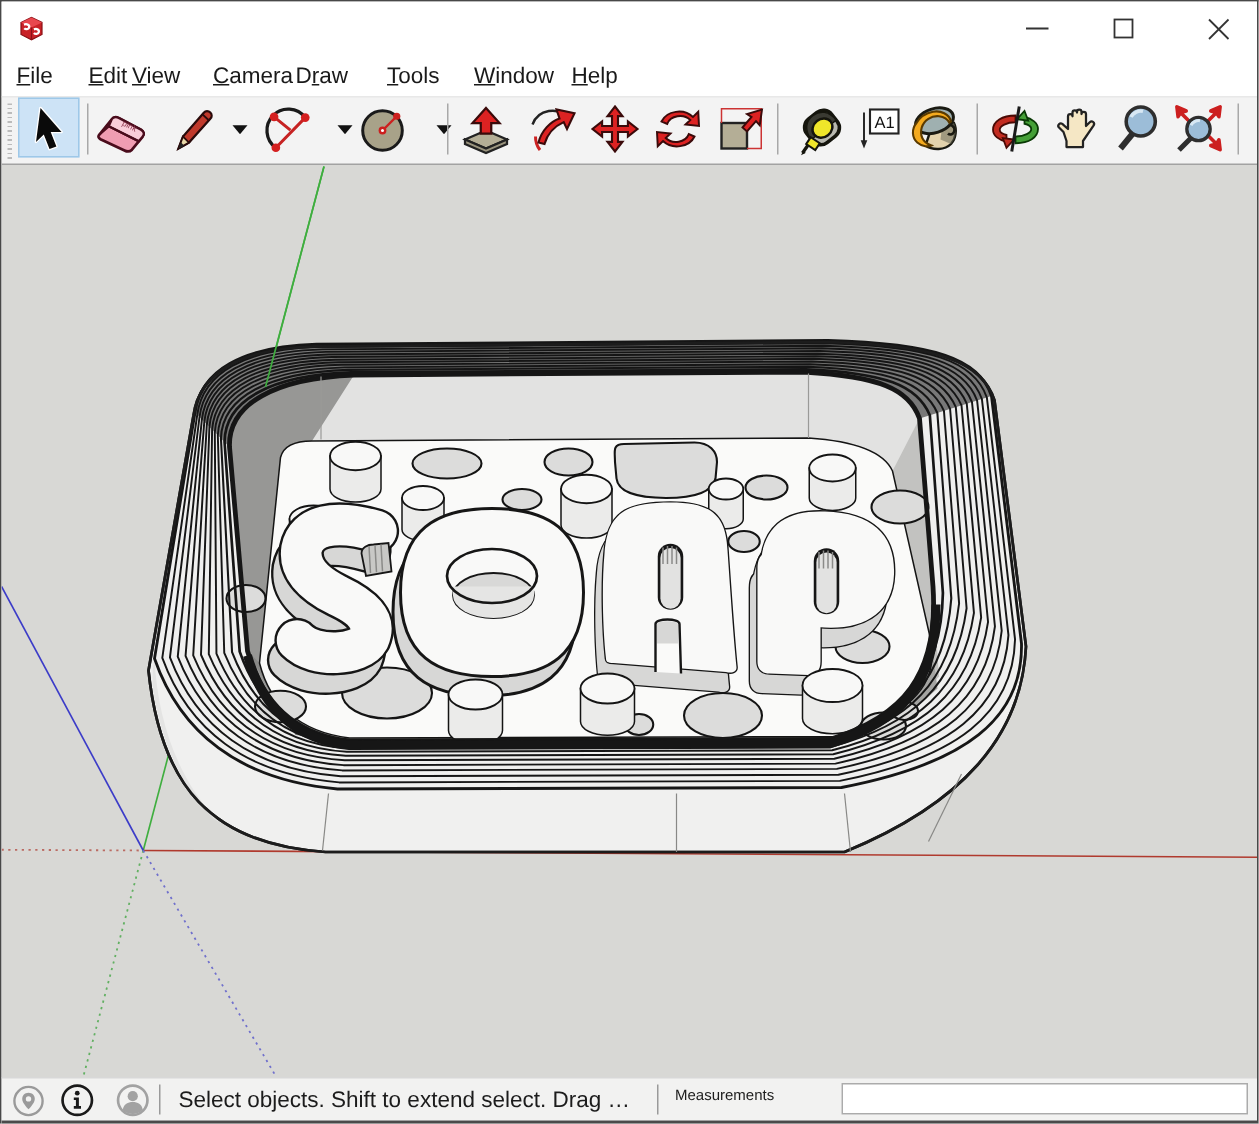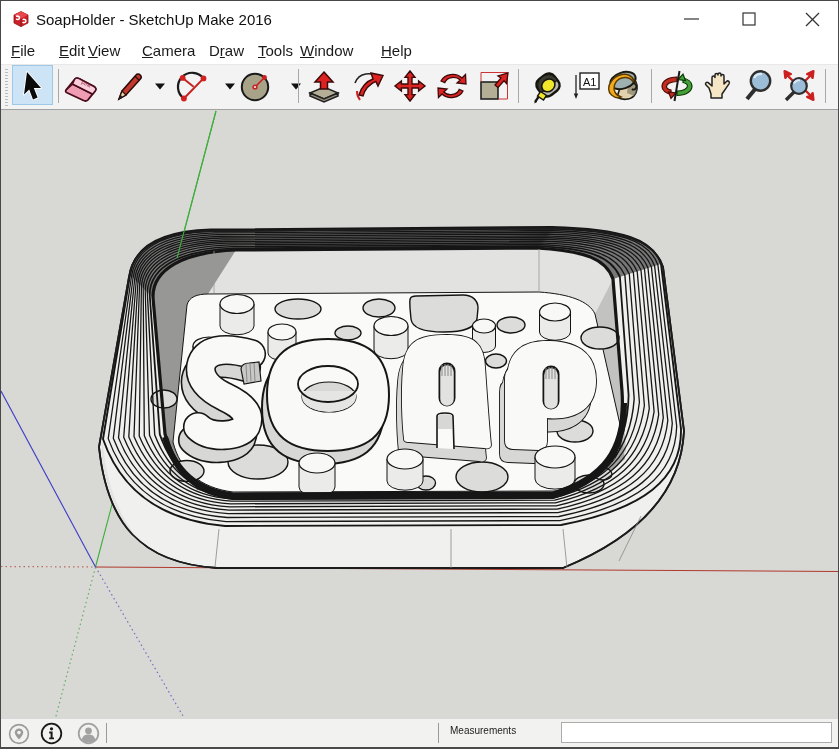--- a/index.html
+++ b/index.html
@@ -18,36 +18,35 @@
 </style></head>
 <body>
 <div class="titlebar">
 <svg style="position:absolute;left:10px;top:8px" width="20" height="20" viewBox="0 0 20 20">
 <path d="M3,6 L10,2.6 L17,6 L17,14 L10,17.6 L3,14Z" fill="#c92127" stroke="#8a1217" stroke-width="0.8"></path>
 <path d="M3,6 L10,9.4 L17,6 L10,2.6Z" fill="#e8474e"></path>
 <path d="M10,9.4 L10,17.6" stroke="#8a1217" stroke-width="0.8"></path>
 <path d="M5,7.4 C7,6.6 9,7.8 8.4,9.4 C8,10.6 6,10.8 5.2,9.8" stroke="#fff" stroke-width="1.5" fill="none"></path>
 <path d="M11.6,10.6 C13.6,9.8 15.4,11 14.8,12.6 C14.4,13.8 12.4,14 11.6,13" stroke="#fff" stroke-width="1.5" fill="none"></path>
 </svg>
-<span class="title-text">SoapHolder - SketchUp Make 2016</span>
 <svg style="position:absolute;right:0;top:0" width="180" height="35" viewBox="0 0 180 35">
 <line class="wb" x1="26" y1="18" x2="41" y2="18"></line>
 <rect class="wb" x="85" y="12" width="12" height="12"></rect>
 <line class="wb" x1="148" y1="12" x2="161" y2="25"></line>
       <line class="wb" x1="161" y1="12" x2="148" y2="25"></line>
 </svg>
 </div>
 <div class="menubar">
 <span class="menu" style="left:10px"><u>F</u>ile</span>
 <span class="menu" style="left:58px"><u>E</u>dit</span>
 <span class="menu" style="left:87px"><u>V</u>iew</span>
 <span class="menu" style="left:141px"><u>C</u>amera</span>
-<span class="menu" style="left:208px">D<u>r</u>aw</span>
+<span class="menu" style="left:196px">D<u>r</u>aw</span>
 <span class="menu" style="left:257px"><u>T</u>ools</span>
-<span class="menu" style="left:299px"><u>W</u>indow</span>
+<span class="menu" style="left:315px"><u>W</u>indow</span>
 <span class="menu" style="left:380px"><u>H</u>elp</span>
 </div>
 <div class="toolbar">
 <div style="position:absolute;left:4px;top:4px;width:3px;height:38px;background-image:repeating-linear-gradient(#bbb 0 1px, transparent 1px 3px);"></div>
 </div>
 <div class="selbtn"></div>
 <svg style="position:absolute;left:15px;top:68px" width="34" height="34" viewBox="0 0 34 34">
     <path d="M11,3 L25,19 L17.8,19 L21.6,28.6 L17,30.4 L13.2,20.6 L8,25.6 Z" fill="#0a0a0a" stroke="#fff" stroke-width="1.8" stroke-linejoin="round" paint-order="stroke"></path>
   </svg>
 <svg style="position:absolute;left:63px;top:69px" width="34" height="34" viewBox="0 0 34 34">
@@ -296,17 +295,18 @@
 <circle cx="11.5" cy="6.8" r="1.6" fill="#1a1a1a"></circle>
 <path d="M9.2,9.6 L12.6,9.6 L12.6,15.4 L14,15.4 L14,17.2 L9.2,17.2 L9.2,15.4 L10.6,15.4 L10.6,11.4 L9.2,11.4Z" fill="#1a1a1a"></path>
     </svg>
 <svg style="position:absolute;left:76px;top:3px" width="23" height="23" viewBox="0 0 23 23">
 <circle cx="11.5" cy="11.5" r="9.8" fill="none" stroke="#a2a2a2" stroke-width="1.8"></circle>
 <circle cx="11.5" cy="8.8" r="3.4" fill="#a2a2a2"></circle>
 <path d="M4.8,17.8 C5.6,13.8 8.2,12.6 11.5,12.6 C14.8,12.6 17.4,13.8 18.2,17.8 C16.4,19.8 13.6,20.6 11.5,20.6 C9.4,20.6 6.6,19.8 4.8,17.8Z" fill="#a2a2a2"></path>
     </svg>
 
 <div style="position:absolute;left:105px;top:4px;width:1px;height:20px;background:#9a9a9a"></div>
+<span style="position:absolute;left:118px;top:6px;font-size:15px;color:#1c1c1c">Select objects. Shift to extend select. Drag …</span>
 <div style="position:absolute;left:437px;top:4px;width:1px;height:20px;background:#9a9a9a"></div>
 <span style="position:absolute;left:449px;top:6px;font-size:10px;color:#1c1c1c">Measurements</span>
 <input style="position: absolute; left: 560px; top: 3px; width: 271px; height: 21px; border: 1px solid rgb(171, 171, 171); background: rgb(255, 255, 255);">
 </div>
 <div class="bottomedge"></div>
 
 </body></html>

